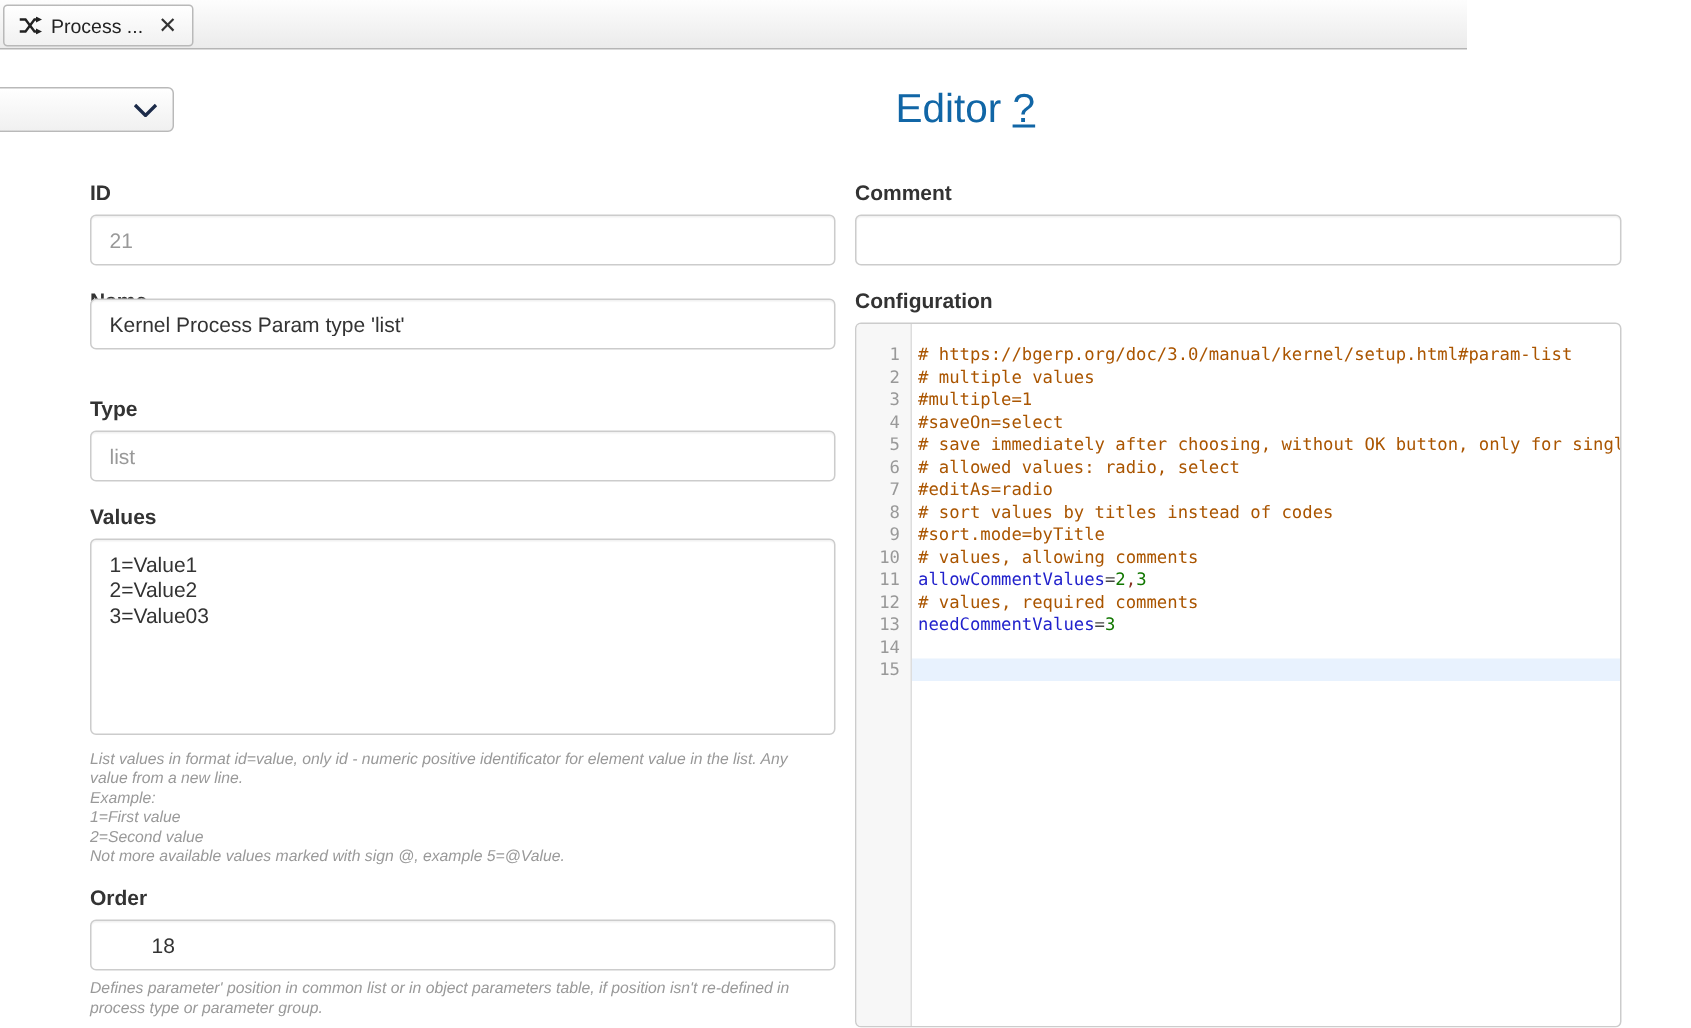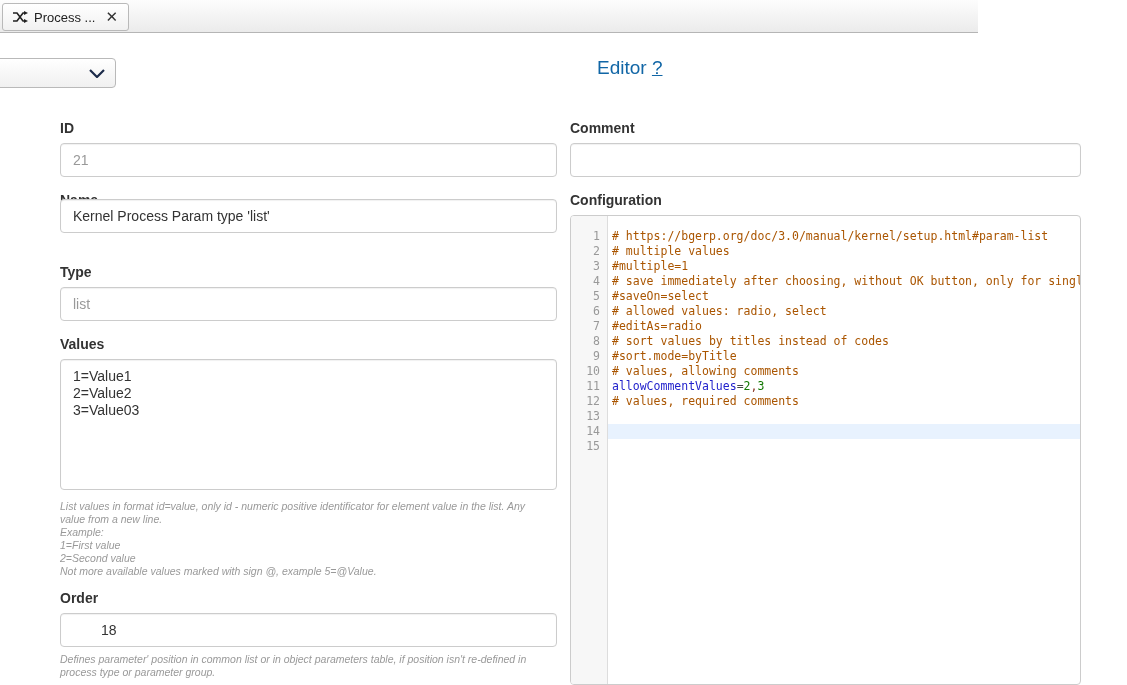--- a/index.html
+++ b/index.html
@@ -26,21 +26,21 @@
   .dropdown {
     position:absolute; left:-42px; top:58px; width:158px; height:30px;
     background:linear-gradient(#ffffff,#f0f0f0);
     border:1px solid #b9b9b9; border-radius:4px;
     display:flex; align-items:center; justify-content:flex-end;
     padding-right:10px; cursor:pointer;
   }
   
   .page-title {
     position:absolute; left:597px; top:57px;
-    font-size:19px; color:#1166a6;
+    font-size:27px; color:#1166a6;
   }
   .page-title a { color:#1166a6; text-decoration:underline; cursor:pointer; }
   
   .field-label { position:absolute; font-size:14px; font-weight:bold; color:#333; }
   .txt {
     position:absolute; height:34px; border:1px solid #ccc; border-radius:4px;
     background:#fff; padding:0 12px; font-size:14px; color:#333;
     font-family:"Liberation Sans", sans-serif;
     box-shadow:inset 0 1px 1px rgba(0,0,0,.06); outline:none; width:497px;
   }
@@ -156,25 +156,26 @@
       <div class="ln-num">11</div>
       <div class="ln-num">12</div>
       <div class="ln-num">13</div>
       <div class="ln-num">14</div>
       <div class="ln-num">15</div>
     </div>
   <div class="code-col">
       <div class="code-line"><span class="c-comment"># https://bgerp.org/doc/3.0/manual/kernel/setup.html#param-list</span></div>
       <div class="code-line"><span class="c-comment"># multiple values</span></div>
       <div class="code-line"><span class="c-comment">#multiple=1</span></div>
+      <div class="code-line"><span class="c-comment">#saveOn=select</span></div>
       <div class="code-line"><span class="c-comment"># save immediately after choosing, without OK button, only for singl</span></div>
-      <div class="code-line"><span class="c-comment">#saveOn=select</span></div>
       <div class="code-line"><span class="c-comment"># allowed values: radio, select</span></div>
       <div class="code-line"><span class="c-comment">#editAs=radio</span></div>
       <div class="code-line"><span class="c-comment"># sort values by titles instead of codes</span></div>
       <div class="code-line"><span class="c-comment">#sort.mode=byTitle</span></div>
       <div class="code-line"><span class="c-comment"># values, allowing comments</span></div>
       <div class="code-line"><span class="c-key">allowCommentValues</span><span class="c-eq">=</span><span class="c-num">2</span><span class="c-punc">,</span><span class="c-num">3</span></div>
       <div class="code-line"><span class="c-comment"># values, required comments</span></div>
+      <div class="code-line"><span class="c-key">needCommentValues</span><span class="c-eq">=</span><span class="c-num">3</span></div>
       <div class="code-line">&nbsp;</div>
       <div class="code-line active">&nbsp;</div>
     </div>
 </div>
 
 </body></html>

